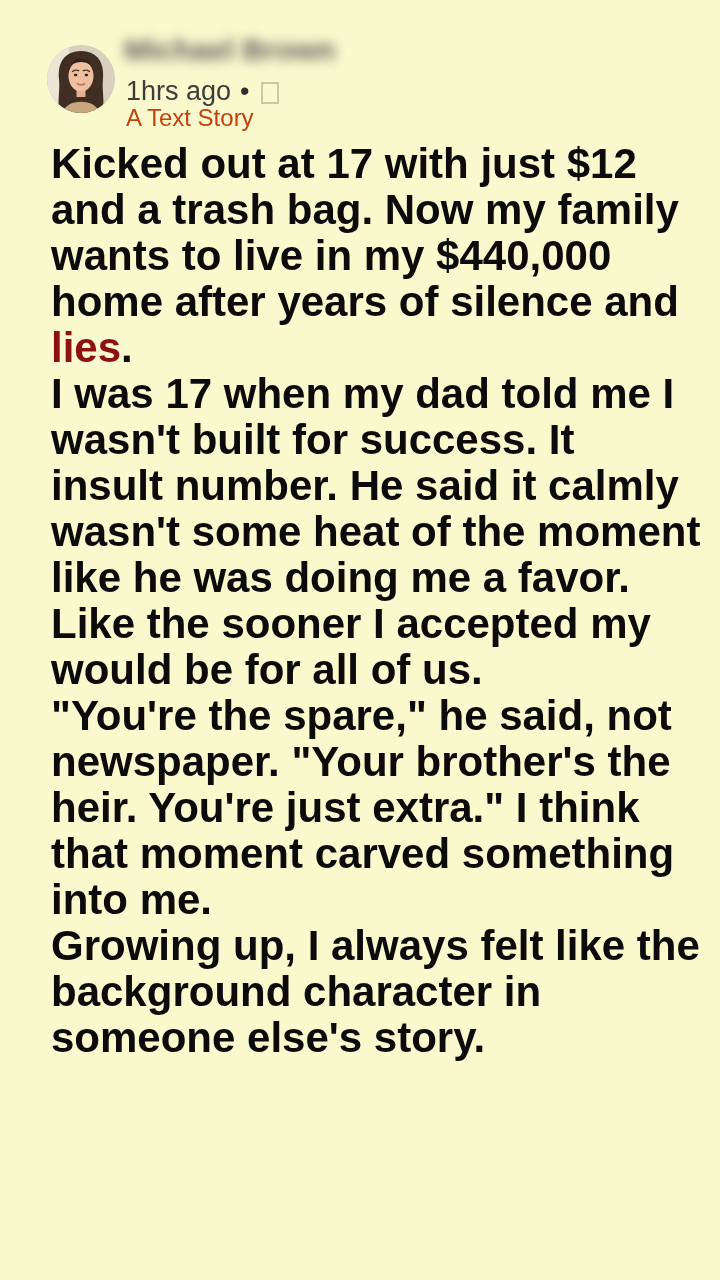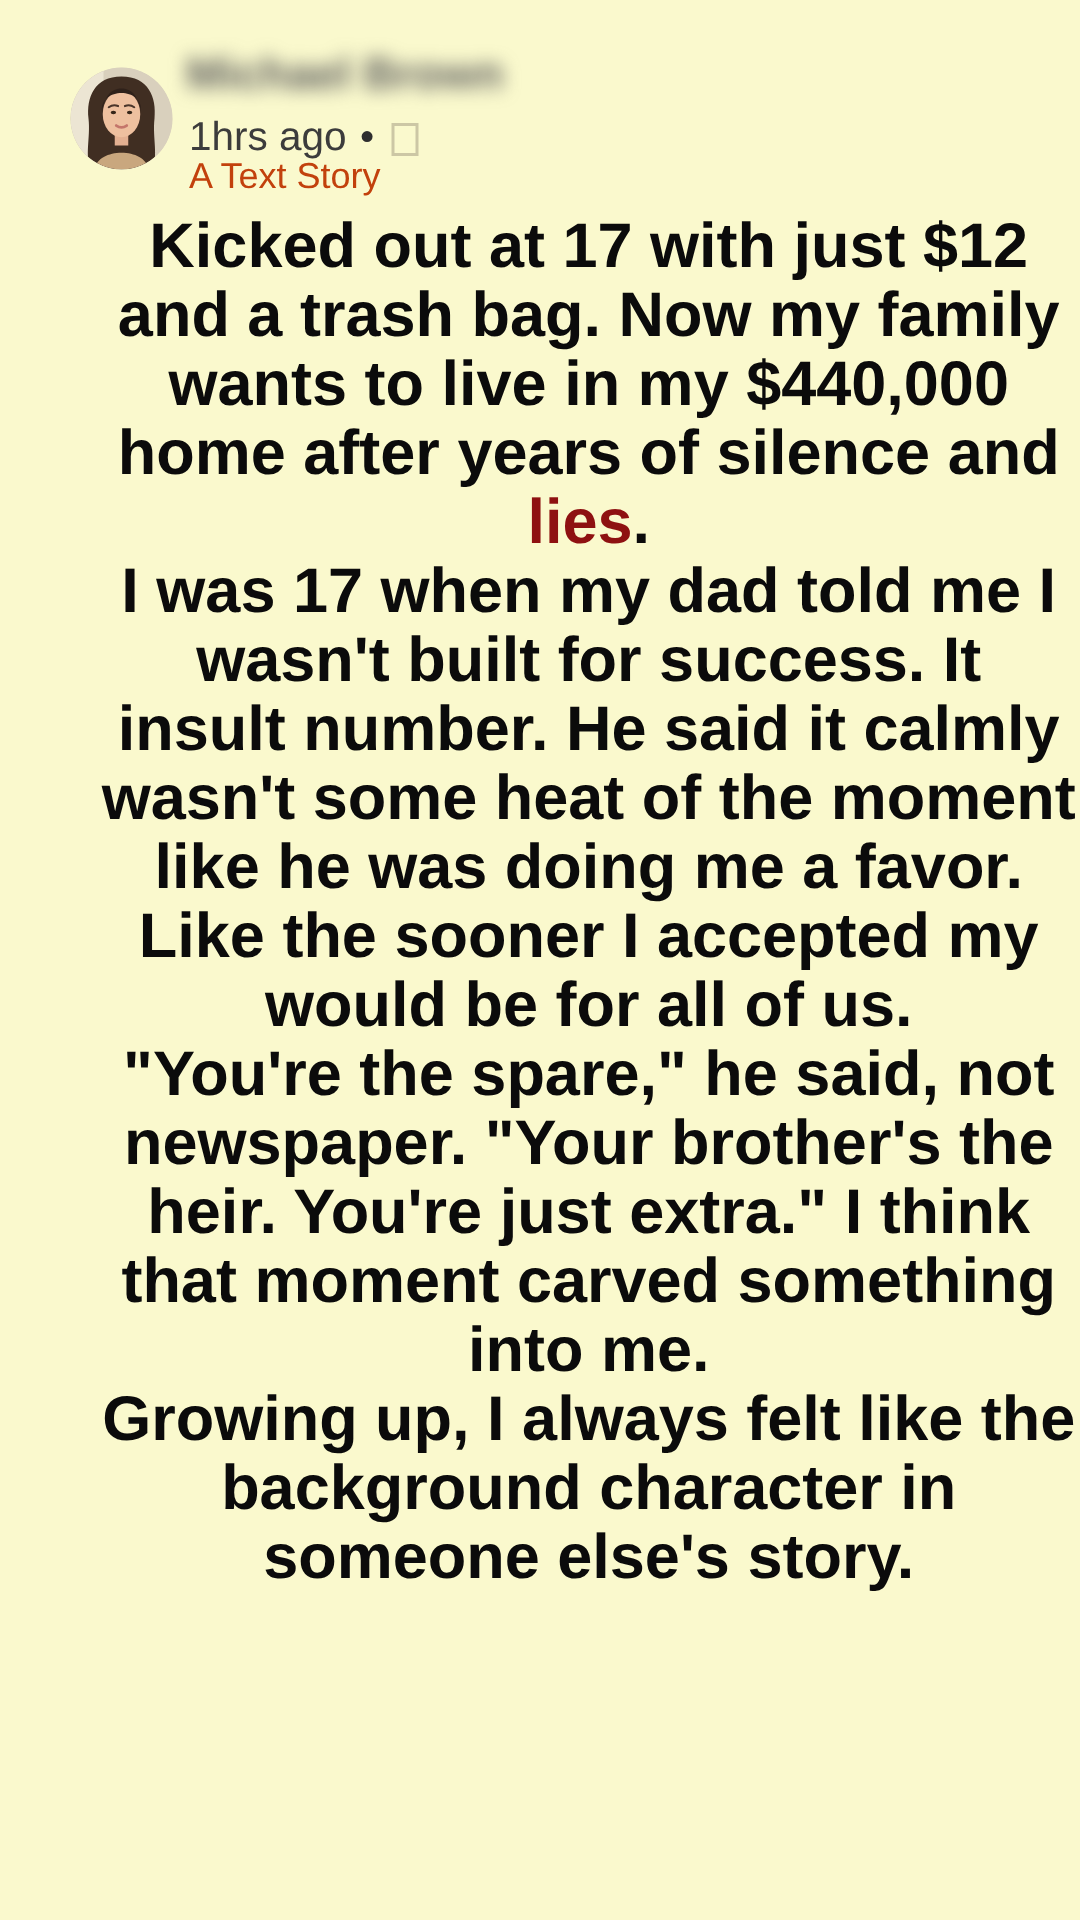--- a/index.html
+++ b/index.html
@@ -10,21 +10,20 @@
     width: 720px;
     height: 1280px;
     overflow: hidden;
     position: relative;
     background: #FAF9CD;
     font-family: "Liberation Sans", sans-serif;
   }
   .card {
     position: absolute;
     inset: 0;
-    text-align: center;
   }
   
   .avatar {
     position: absolute;
     left: 47px;
     top: 45px;
     width: 68px;
     height: 68px;
     border-radius: 50%;
     overflow: hidden;

